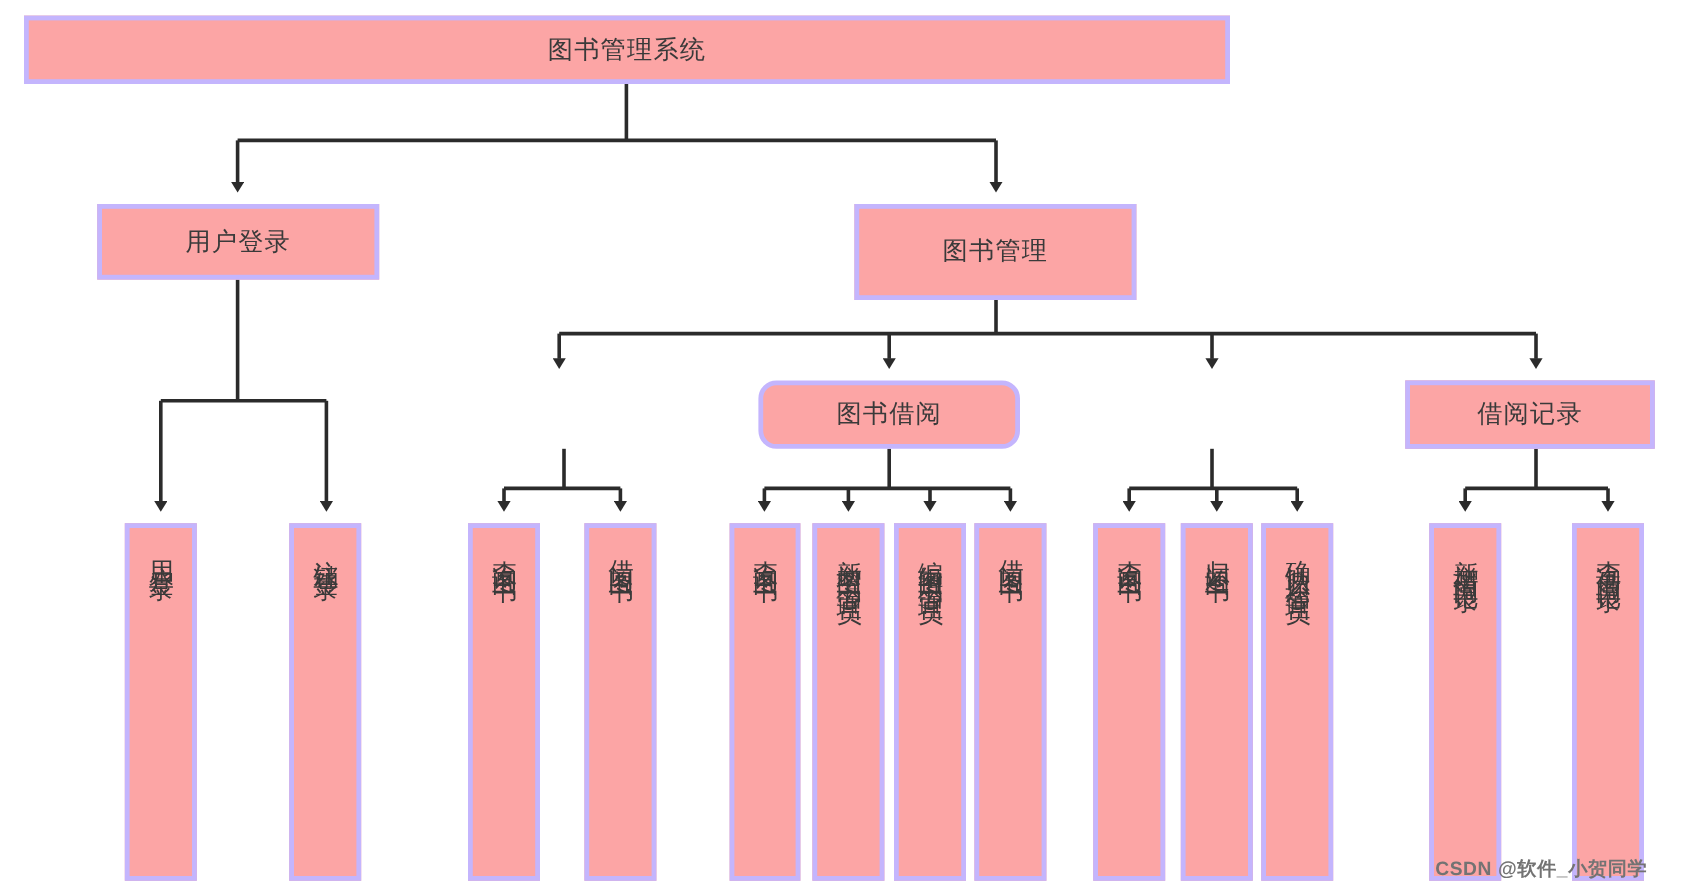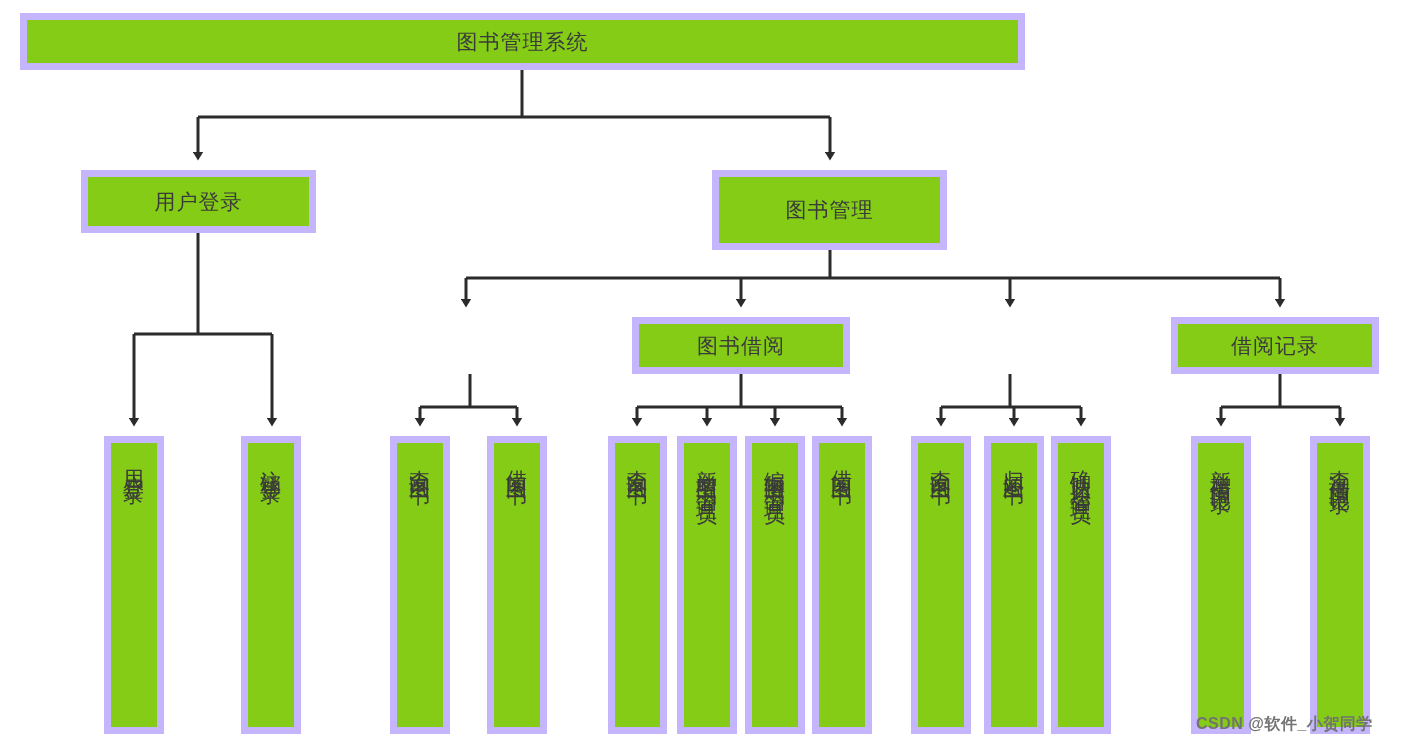--- a/index.html
+++ b/index.html
@@ -22,22 +22,22 @@
     position: absolute;
     left: 0;
     top: 0;
     width: 1405px;
     height: 747px;
     pointer-events: none;
   }
   .node {
     position: absolute;
     box-sizing: border-box;
-    background: #84cc16;
-    border: 7px solid #c4b5fd;
+    background: #fca5a5;
+    border: 4px solid #c4b5fd;
     display: flex;
     align-items: center;
     justify-content: center;
   }
   .node.h {
     
   }
   .node.h .label {
     font-size: 21px;
     color: #3a3a3a;
@@ -131,21 +131,21 @@
     <span class="label">图书管理系统</span>
   </div>
 
   <div class="node h" style="left: 81px; top: 170px; width: 235px; height: 63px;">
     <span class="label">用户登录</span>
   </div>
   <div class="node h" style="left: 712px; top: 170px; width: 235px; height: 80px;">
     <span class="label">图书管理</span>
   </div>
 
-  <div class="node h" style="left: 632px; top: 317px; width: 218px; height: 57px;">
+  <div class="node h" style="left: 632px; top: 317px; width: 218px; height: 57px; border-radius: 15px;">
     <span class="label">图书借阅</span>
   </div>
   <div class="node h" style="left: 1171px; top: 317px; width: 208px; height: 57px;">
     <span class="label">借阅记录</span>
   </div>
 
   <div class="node v" style="left: 104px; top: 436px; width: 60px; height: 298px;">
     <span class="label">用户登录</span>
   </div>
   <div class="node v" style="left: 241px; top: 436px; width: 60px; height: 298px;">

